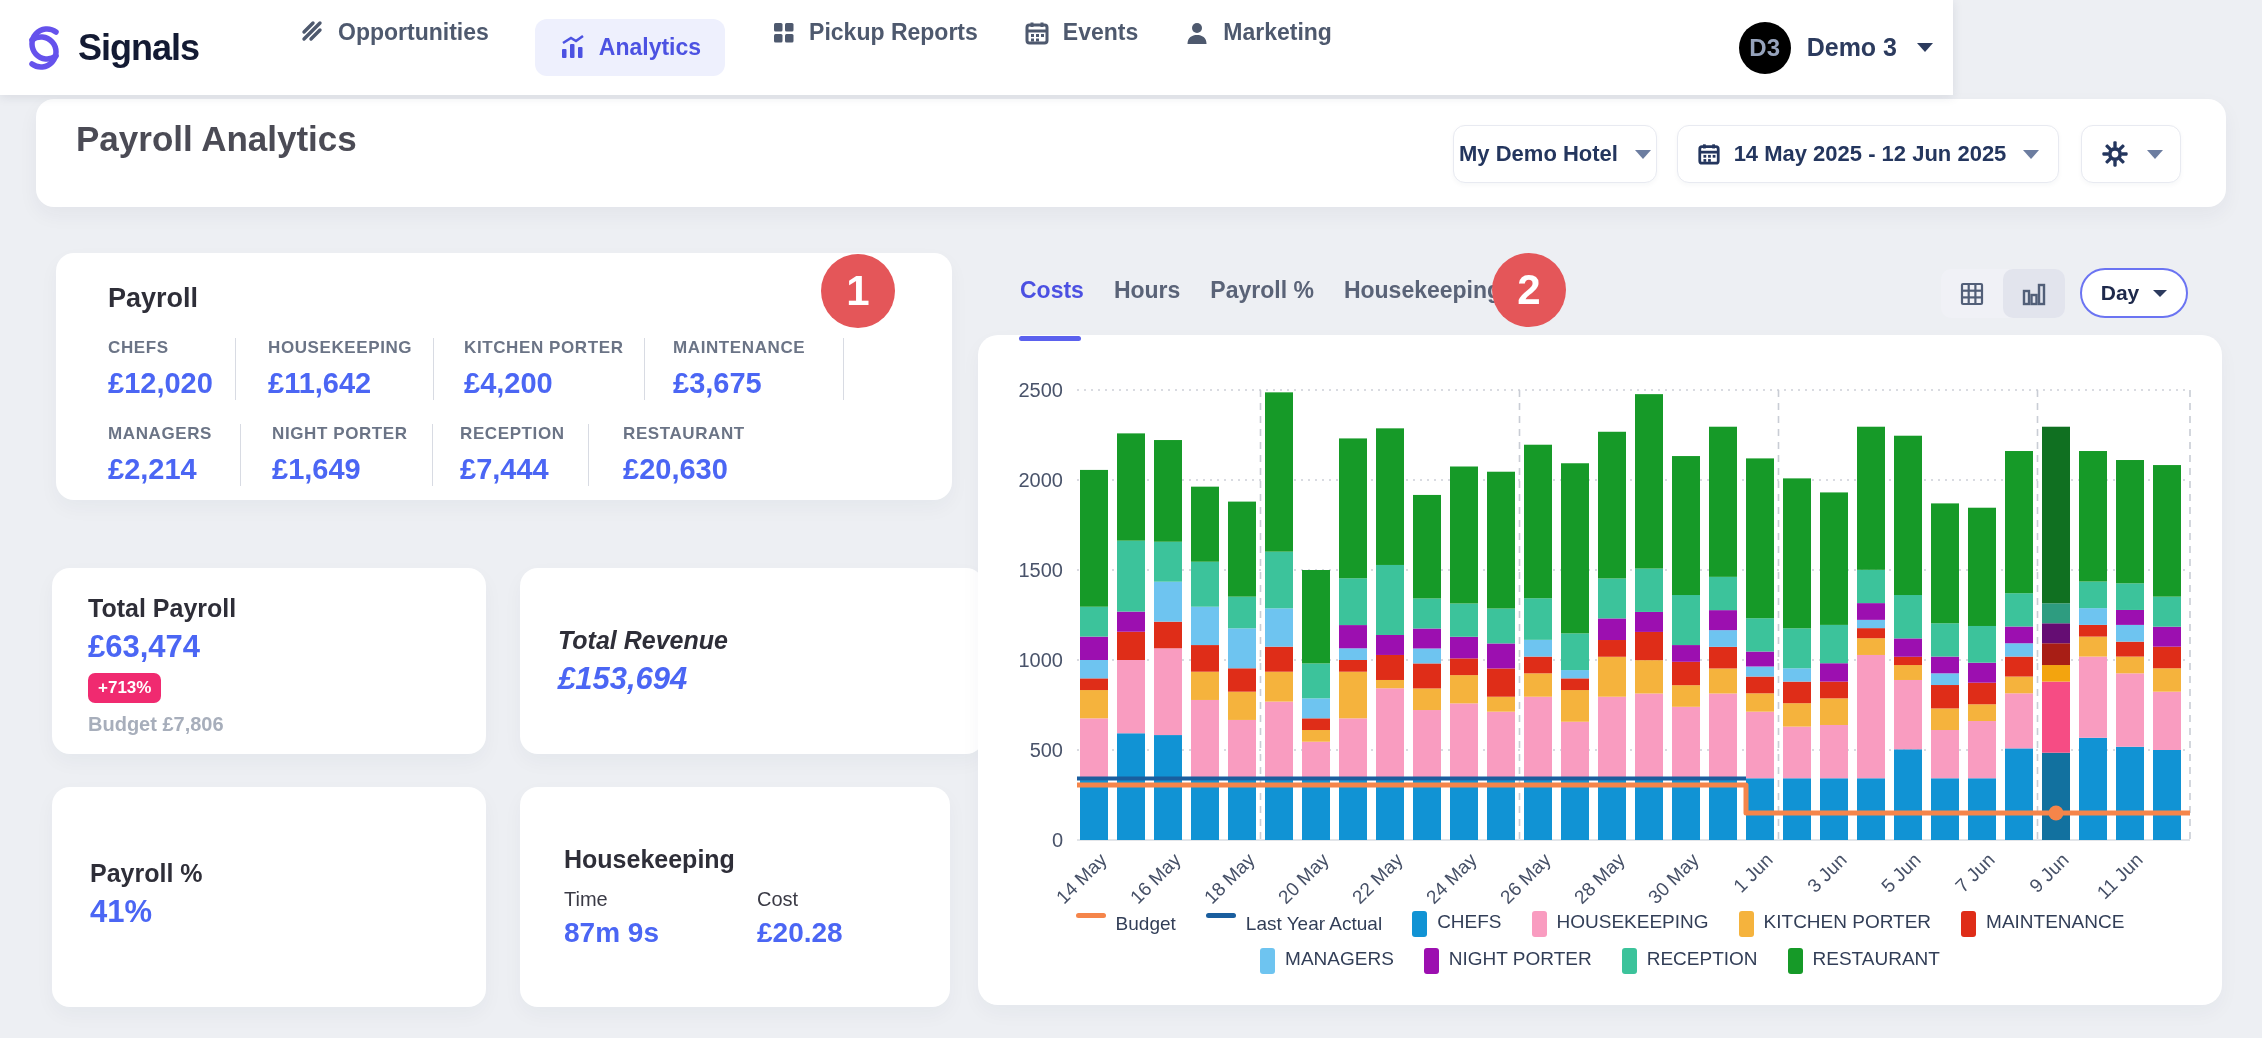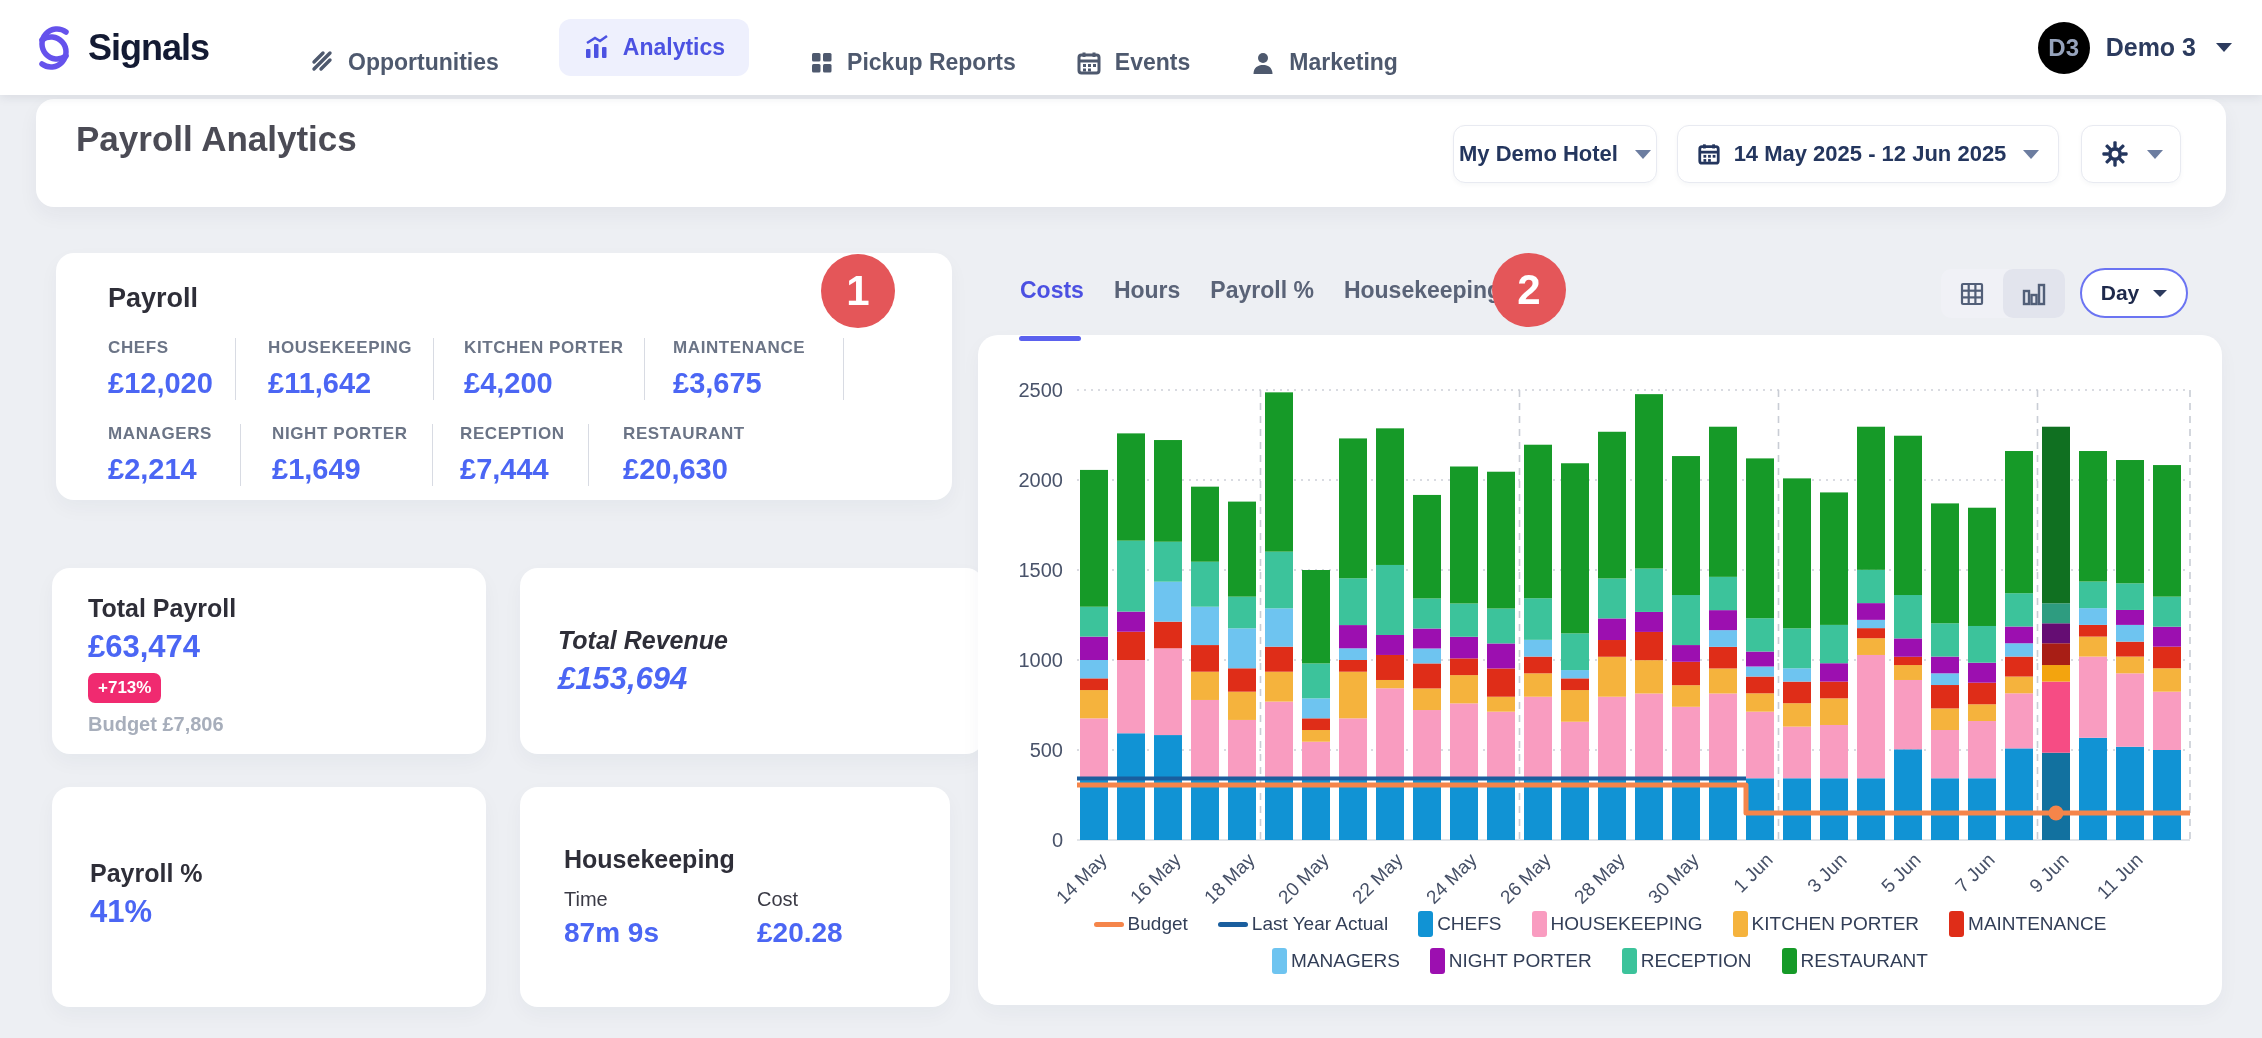--- a/index.html
+++ b/index.html
@@ -1,23 +1,23 @@
 <!DOCTYPE html>
 <html><head>
 <meta charset="utf-8">
 <style>
   * { margin:0; padding:0; box-sizing:border-box; }
   html,body { width:2262px; height:1038px; }
   body { background:#edeff3; font-family:"Liberation Sans",sans-serif; position:relative; overflow:hidden; }
 
   
-  .nav { position:absolute; top:0; left:0; width:2262px; height:95px; background:#fff; box-shadow:0 2px 10px rgba(25,35,70,.10); display:flex; align-items:center; padding:0 30px; z-index:20; }
+  .nav { position:absolute; top:0; left:0; width:1953px; height:95px; background:#fff; box-shadow:0 2px 10px rgba(25,35,70,.10); display:flex; align-items:center; padding:0 20px; z-index:20; }
   .logo { display:flex; align-items:center; gap:10px; }
   .logo-text { font-size:36px; font-weight:700; color:#131a33; letter-spacing:-1px; }
-  .nav-items { display:flex; align-items:flex-end; margin-left:100px; gap:60px; }
+  .nav-items { display:flex; align-items:flex-start; margin-left:100px; gap:46px; }
   .nav-item { display:flex; align-items:center; gap:13px; font-size:23px; font-weight:600; color:#4e596e; }
   .nav-item.active { background:#eef0fd; color:#4c52e2; padding:15px 24px; border-radius:12px; }
   .nav-right { margin-left:auto; display:flex; align-items:center; gap:16px; }
   .avatar { width:52px; height:52px; border-radius:50%; background:#000000; color:#96a3bc; font-size:24px; font-weight:700; display:flex; align-items:center; justify-content:center; }
   .user-name { font-size:25px; font-weight:700; color:#2c3b5e; }
   .caret { width:0; height:0; border-left:8px solid transparent; border-right:8px solid transparent; border-top:9px solid #2c3b5e; margin-left:4px; }
   .caret.gray { border-top-color:#6c7da0; }
 
   
   .header-panel { position:absolute; left:36px; top:99px; width:2190px; height:108px; background:#fff; border-radius:18px; box-shadow:0 8px 20px rgba(30,40,80,.05); }
@@ -65,21 +65,21 @@
   .tab-underline { position:absolute; left:1019px; top:336px; width:62px; height:5px; border-radius:3px; background:#5b61ee; z-index:6; }
   .view-toggle { position:absolute; left:1941px; top:269px; width:124px; height:49px; background:#f0f1f6; border-radius:10px; display:flex; }
   .vseg { width:62px; height:49px; display:flex; align-items:center; justify-content:center; border-radius:10px; }
   .vseg.sel { background:#e2e4ed; }
   .day-btn { position:absolute; left:2080px; top:268px; width:108px; height:50px; border:2px solid #6b74f2; border-radius:25px; background:#fff; display:flex; align-items:center; justify-content:center; gap:10px; font-size:21px; font-weight:700; color:#1e294b; }
   .day-btn .caret { border-top-width:7px; border-left-width:7px; border-right-width:7px; }
 
   .chart-card { left:978px; top:335px; width:1244px; height:670px; border-radius:20px; }
   .legend { position:absolute; left:0; top:576px; width:1244px; display:flex; flex-direction:column; gap:11px; align-items:center; }
   .legend-row { display:flex; gap:30px; align-items:center; }
-  .legend-item { display:flex; align-items:center; gap:4px; }
+  .legend-item { display:flex; align-items:flex-start; gap:10px; }
   .legend-label { font-size:19px; color:#323e57; }
   .sw-line { width:30px; height:5px; border-radius:3px; }
   .sw-box { width:15px; height:26px; border-radius:3px; }
 
   
   .num-badge { position:absolute; width:74px; height:74px; border-radius:50%; background:#e45659; color:#fff; font-size:42px; font-weight:700; display:flex; align-items:center; justify-content:center; z-index:30; }
 </style>
 </head>
 <body>
 

